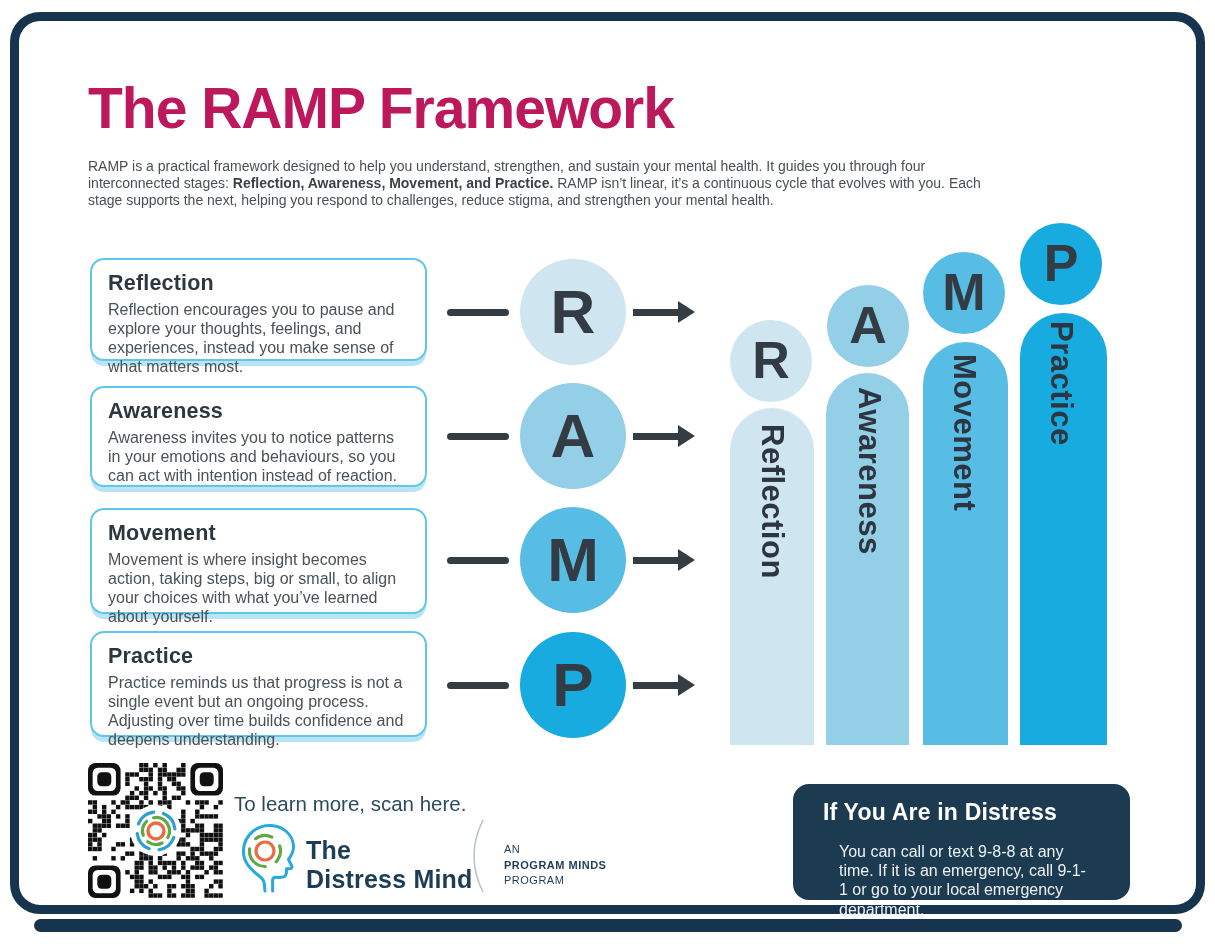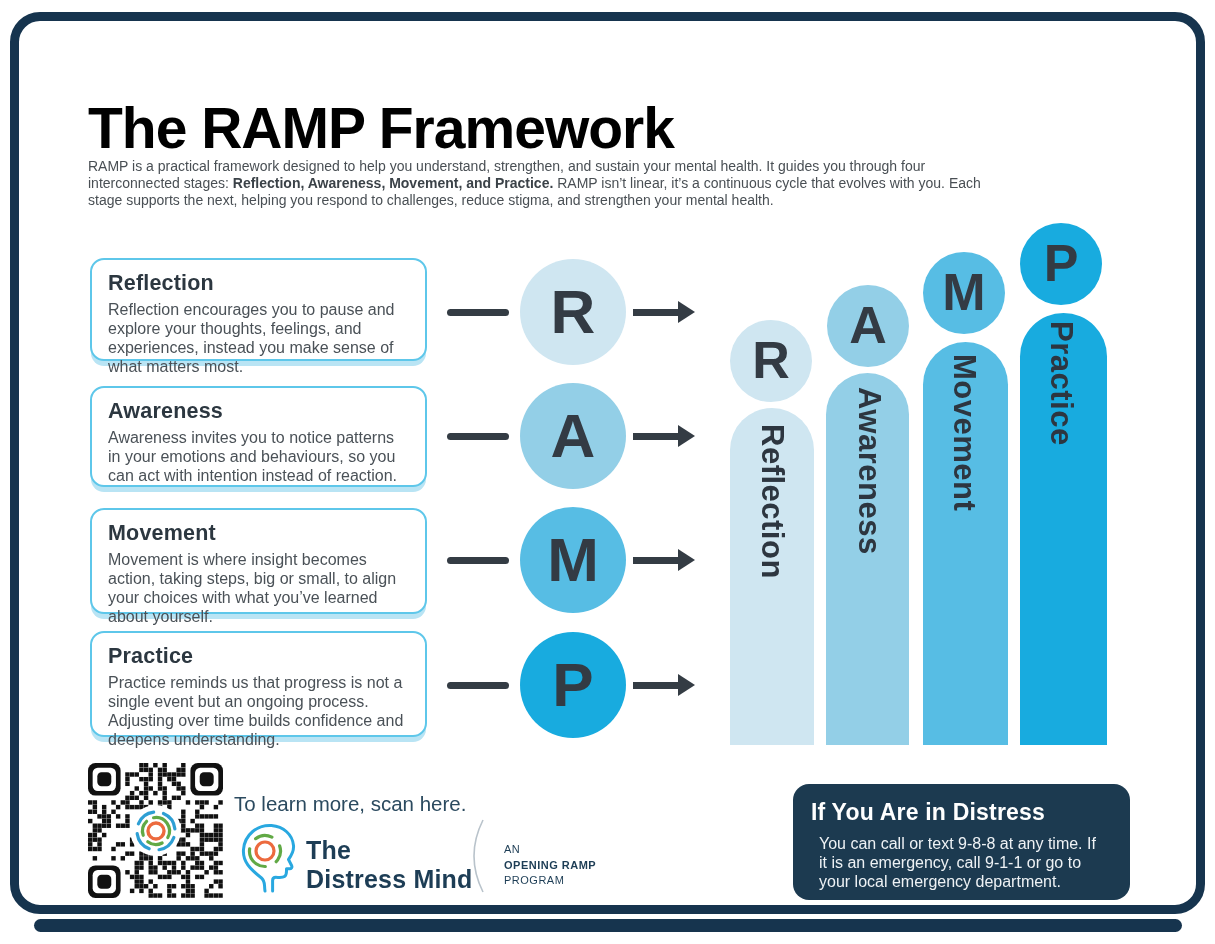--- a/index.html
+++ b/index.html
@@ -15,22 +15,22 @@
     position:absolute;left:10px;top:12px;width:1177px;height:884px;
     border:9px solid #16344e;border-radius:30px;
   }
   .base-band{
     position:absolute;left:34px;top:919px;width:1148px;height:13px;
     background:#16344e;border-radius:8px;
   }
 
   
   .title{
-    position:absolute;left:88px;top:100px;margin:0;
-    font-size:57px;font-weight:bold;color:#000000;letter-spacing:-1px;line-height:1;
+    position:absolute;left:88px;top:80px;margin:0;
+    font-size:57px;font-weight:bold;color:#be185d;letter-spacing:-1px;line-height:1;
   }
   .intro{
     position:absolute;left:88px;top:158px;width:905px;margin:0;
     font-size:14px;line-height:1.21;color:#494f54;
   }
   .intro b{color:#3b4248;}
 
   
   .card{
     position:absolute;left:90px;width:337px;box-sizing:border-box;
@@ -92,24 +92,24 @@
   }
   .scan-text{position:absolute;left:234px;top:792px;margin:0;font-size:20.5px;color:#2b4a5f;}
   .head-logo{position:absolute;left:228px;top:820px;}
   .brand{position:absolute;left:306px;top:836px;margin:0;font-size:25px;font-weight:bold;color:#1d3d55;line-height:1.14;letter-spacing:0.2px;}
   .logo-divider{position:absolute;left:468px;top:818px;}
   .program{position:absolute;left:504px;top:842px;font-size:11px;line-height:1.42;color:#1d3d55;letter-spacing:0.5px;}
   .program .b{font-weight:bold;}
 
   .distress{
     position:absolute;left:793px;top:784px;width:337px;height:116px;box-sizing:border-box;
-    background:#1c3a50;border-radius:16px;padding:15px 22px 0 18px;
+    background:#1c3a50;border-radius:16px;padding:15px 22px 0 30px;
   }
   .distress h3{margin:0 0 6px 0;font-size:23px;font-weight:bold;color:#ffffff;letter-spacing:0.2px;}
-  .distress p{margin:8px;font-size:16px;line-height:1.2;color:#eef2f5;}
+  .distress p{margin:16px;font-size:16px;line-height:1.2;color:#eef2f5;}
 </style>
 </head>
 <body>
 
 <div class="frame"></div>
 <div class="base-band"></div>
 
 <h1 class="title">The RAMP Framework</h1>
 <p class="intro"><span>RAMP is a practical framework designed to help you understand, strengthen, and sustain your mental health. It guides you through four interconnected stages: </span><b>Reflection, Awareness, Movement, and Practice.</b><span> RAMP isn’t linear, it’s a continuous cycle that evolves with you. Each stage supports the next, helping you respond to challenges, reduce stigma, and strengthen your mental health.</span></p>
 
@@ -481,20 +481,20 @@
 </svg>
 
 <p class="brand"><span>The</span><br><span>Distress Mind</span></p>
 
 <svg class="logo-divider" width="20" height="76" viewBox="0 0 20 76">
   <path d="M15 2 C3 26 3 50 15 74" fill="none" stroke="#b9c3cb" stroke-width="1.6"></path>
 </svg>
 
 <div class="program">
   <div>AN</div>
-  <div class="b">OPENING RAMP</div>
+  <div class="b">PROGRAM MINDS</div>
   <div>PROGRAM</div>
 </div>
 
 <div class="distress">
   <h3>If You Are in Distress</h3>
   <p>You can call or text 9-8-8 at any time. If it is an emergency, call 9-1-1 or go to your local emergency department.</p>
 </div>
 
 </body></html>

